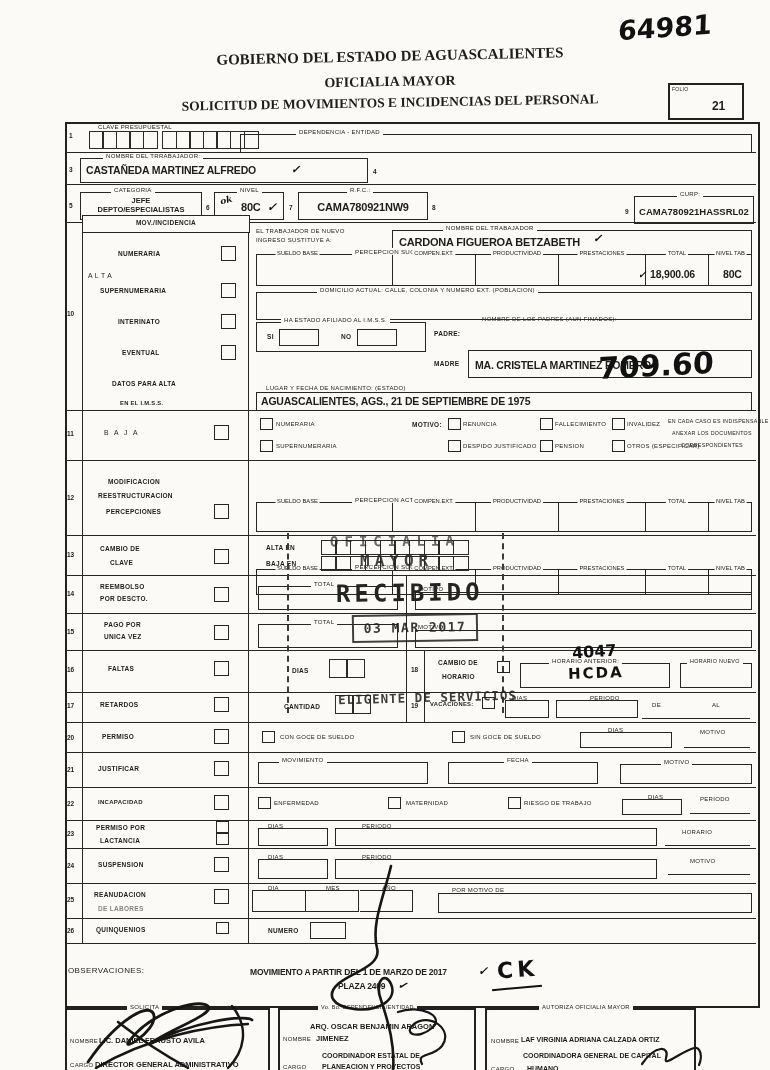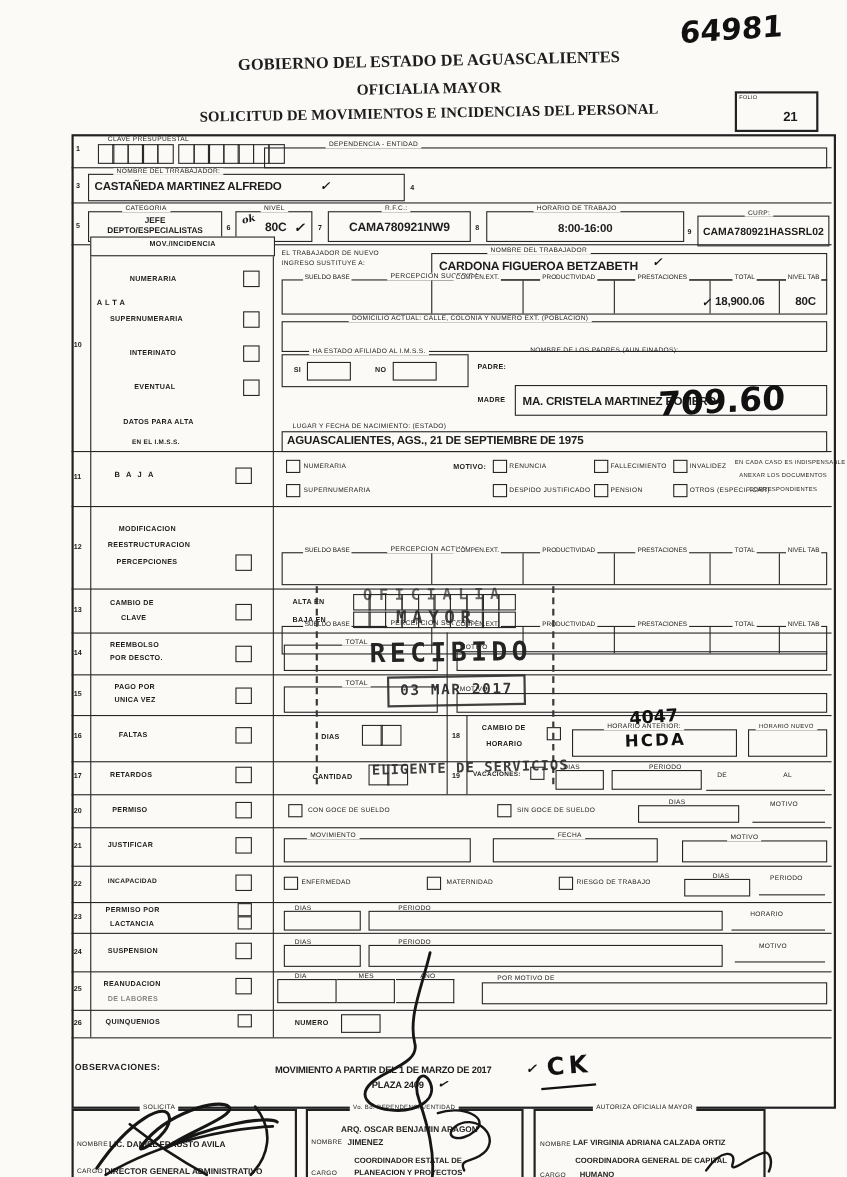--- a/index.html
+++ b/index.html
@@ -2,21 +2,21 @@
 <html><head>
 <meta charset="utf-8">
 <style>
   html,body{margin:0;padding:0;background:#e8e8e6;}
   .sheet{position:relative;width:770px;height:1070px;margin:0 auto;background:#fbfaf7;overflow:hidden;
          font-family:"Liberation Sans",sans-serif;color:#1d1d1d;}
   .a{position:absolute;}
   .c{text-align:center;}
   .lb{font-size:6px;letter-spacing:.3px;white-space:nowrap;color:#222;}
   .lb2{font-size:6.5px;font-weight:bold;letter-spacing:.3px;white-space:nowrap;color:#1d1d1d;}
-  .seclbl{font-size:6.8px;font-weight:bold;letter-spacing:.4px;white-space:nowrap;}
+  .seclbl{font-size:6.8px;font-weight:normal;letter-spacing:.4px;white-space:nowrap;}
   .v{font-weight:bold;font-size:10.5px;white-space:nowrap;letter-spacing:-.2px;}
   .vs{font-weight:bold;font-size:9px;white-space:nowrap;}
   .n{font-size:6.5px;font-weight:bold;}
   .fld{border:1.6px solid #262626;}
   .flb{position:absolute;top:-6px;left:8px;background:#fbfaf7;padding:0 3px;font-size:6px;
        letter-spacing:.3px;white-space:nowrap;color:#222;}
   .cb{width:13px;height:13px;border:1.8px solid #262626;background:transparent;}
   .cbs{width:11px;height:10px;border:1.6px solid #262626;}
   .cell{width:13px;height:16px;border:1.4px solid #2a2a2a;margin-left:-1.4px;display:inline-block;}
   .cell2{width:14px;height:13px;border:1.3px solid #2a2a2a;margin-left:-1.3px;display:inline-block;}
@@ -104,24 +104,20 @@
     <span class="a v" style="left:26px;top:8px;font-size:11px;">80C</span>
     <span class="a hw" style="left:5px;top:2px;font-size:9px;transform:rotate(-14deg);">ok</span>
     <span class="a hw" style="left:52px;top:7px;font-size:12px;">✓</span>
   </div>
   <span class="a n" style="left:289px;top:204px;">7</span>
   <div class="a fld" style="left:298px;top:192px;width:128px;height:26px;">
     <span class="flb" style="left:48px;">R.F.C.:</span>
     <div class="c v" style="margin-top:8px;font-size:11px;">CAMA780921NW9</div>
   </div>
   <span class="a n" style="left:432px;top:204px;">8</span>
-  <div class="a fld" style="left:442px;top:192px;width:178px;height:26px;">
-    <span class="flb" style="left:42px;">HORARIO DE TRABAJO</span>
-    <div class="c v" style="margin-top:9px;">8:00-16:00</div>
-  </div>
   <span class="a n" style="left:625px;top:208px;">9</span>
   <div class="a fld" style="left:634px;top:196px;width:118px;height:26px;">
     <span class="flb" style="left:42px;">CURP:</span>
     <div class="c vs" style="margin-top:9px;font-size:9.5px;">CAMA780921HASSRL02</div>
   </div>
 
   <div class="a" style="left:82px;top:215px;width:166px;height:16px;border:1.7px solid #262626;background:#fbfaf7;">
     <div class="c lb2" style="margin-top:3px;">MOV./INCIDENCIA</div>
   </div>
   <span class="a n" style="left:67px;top:310px;">10</span>

